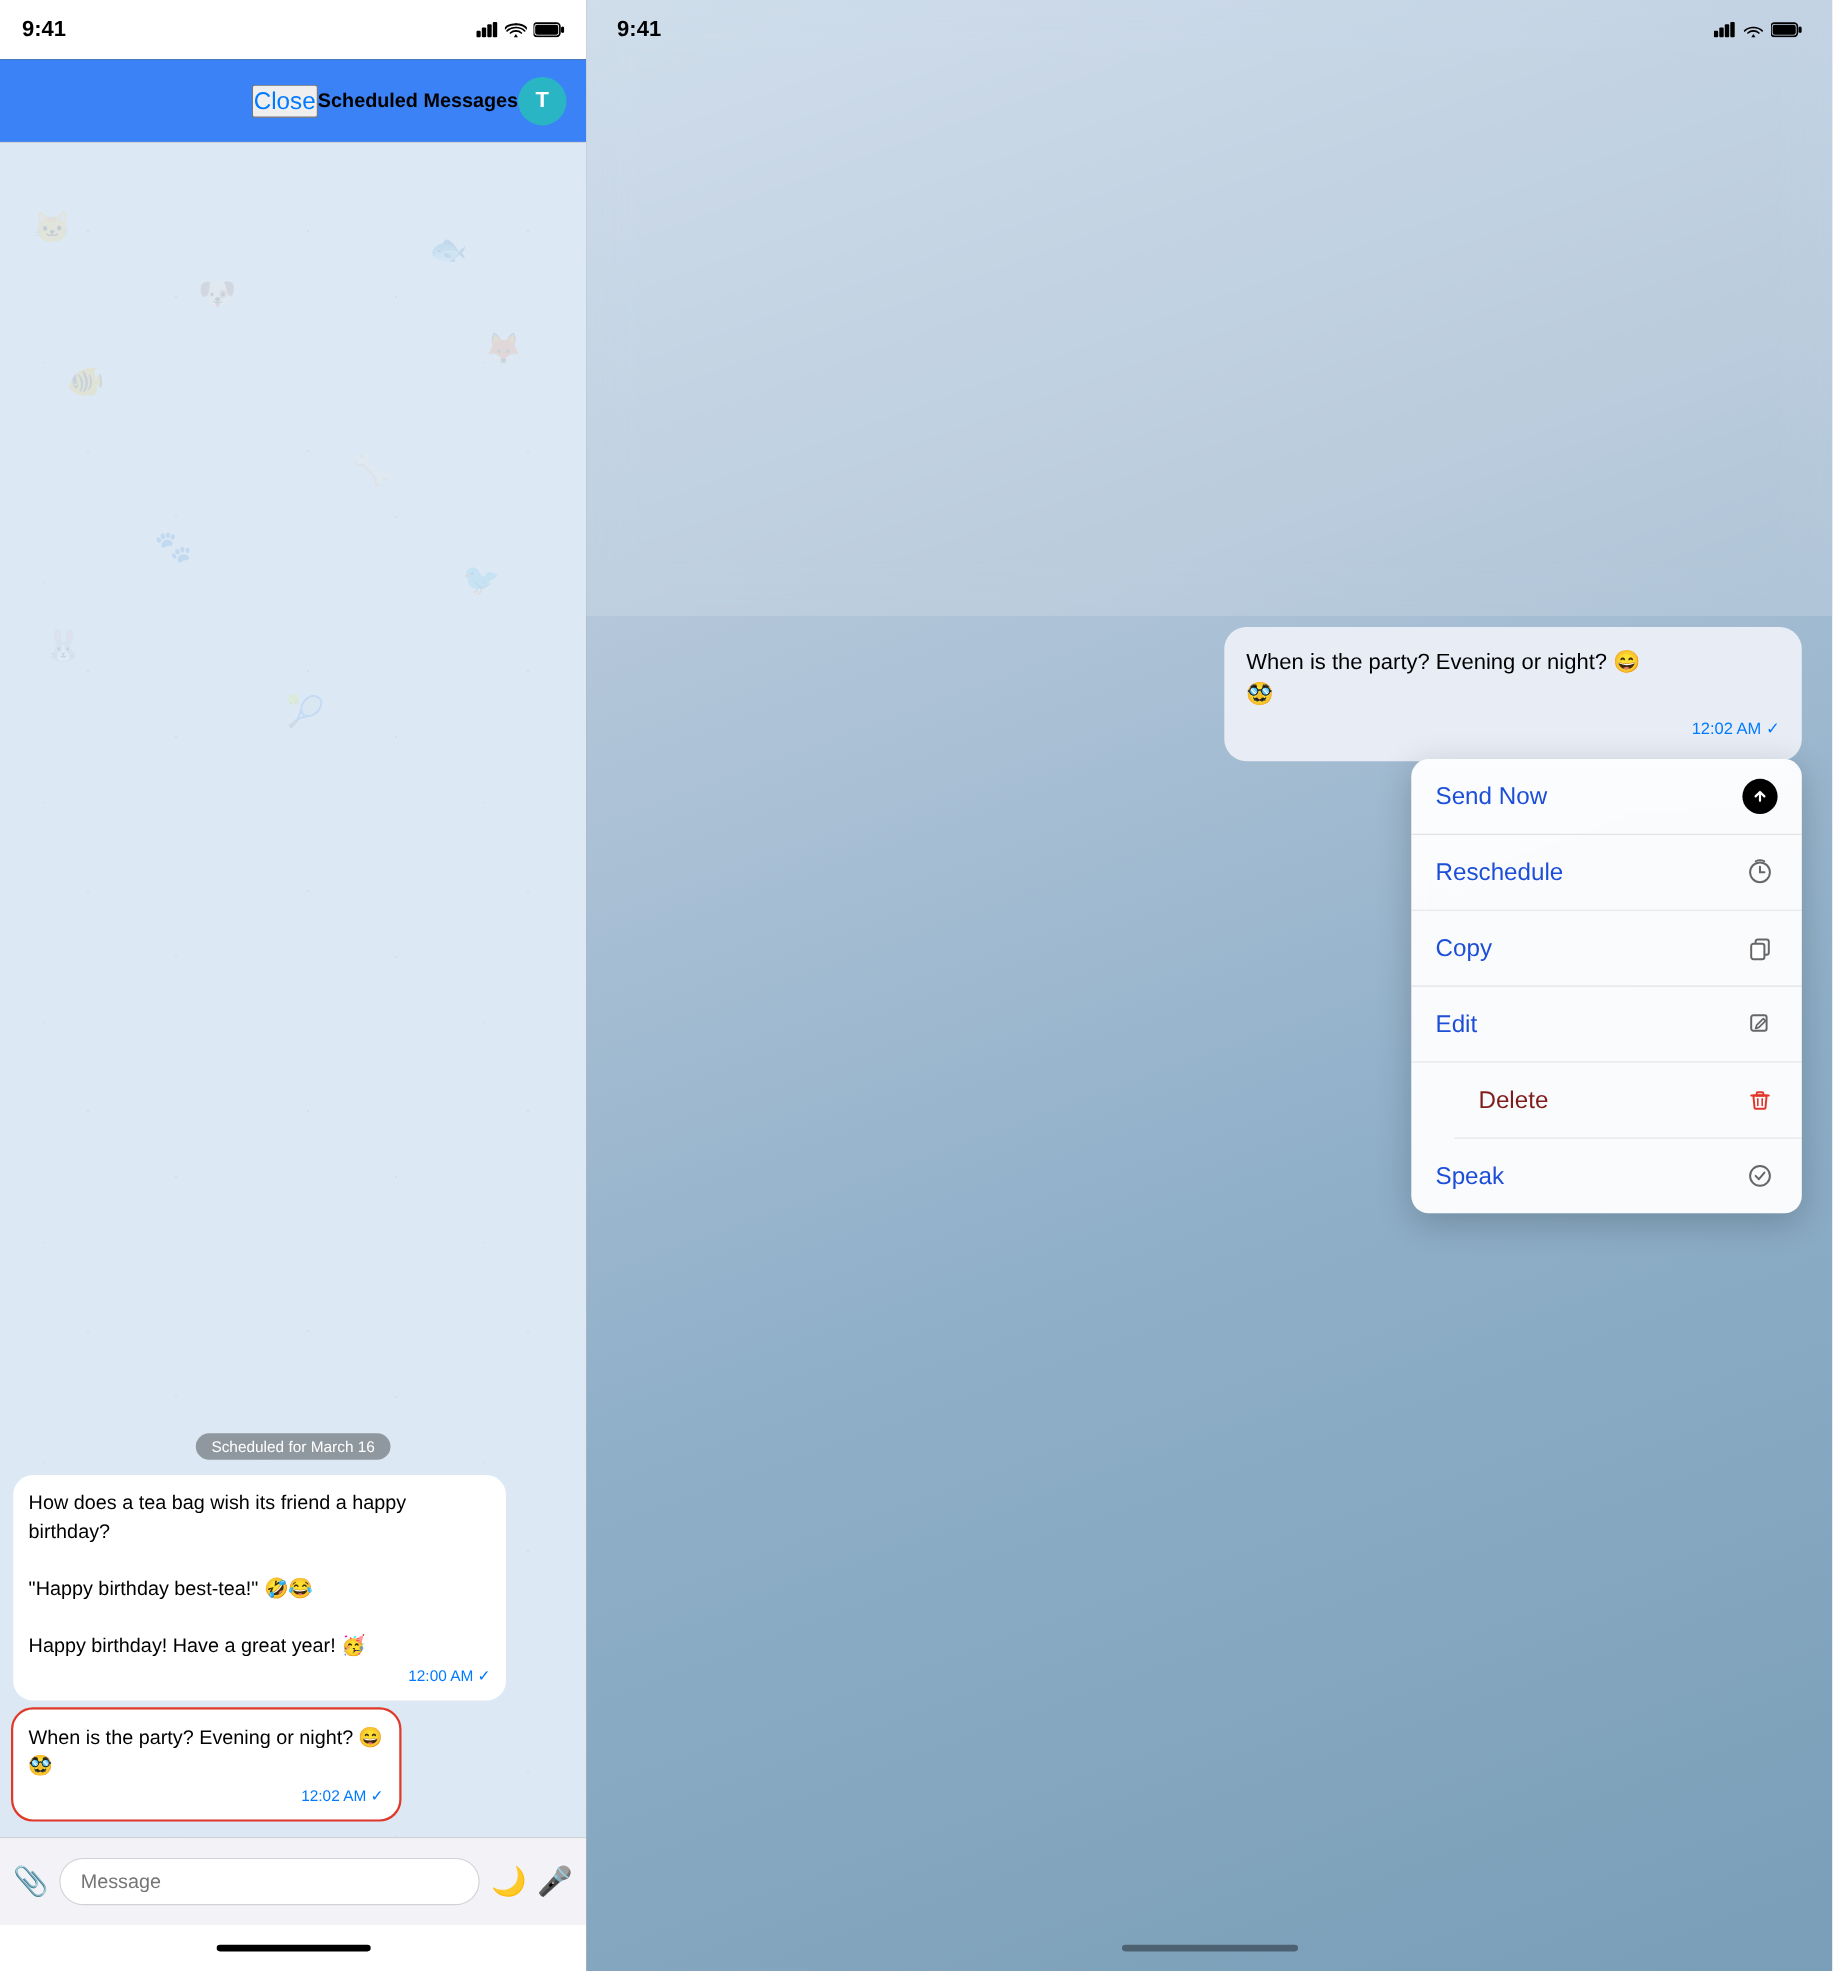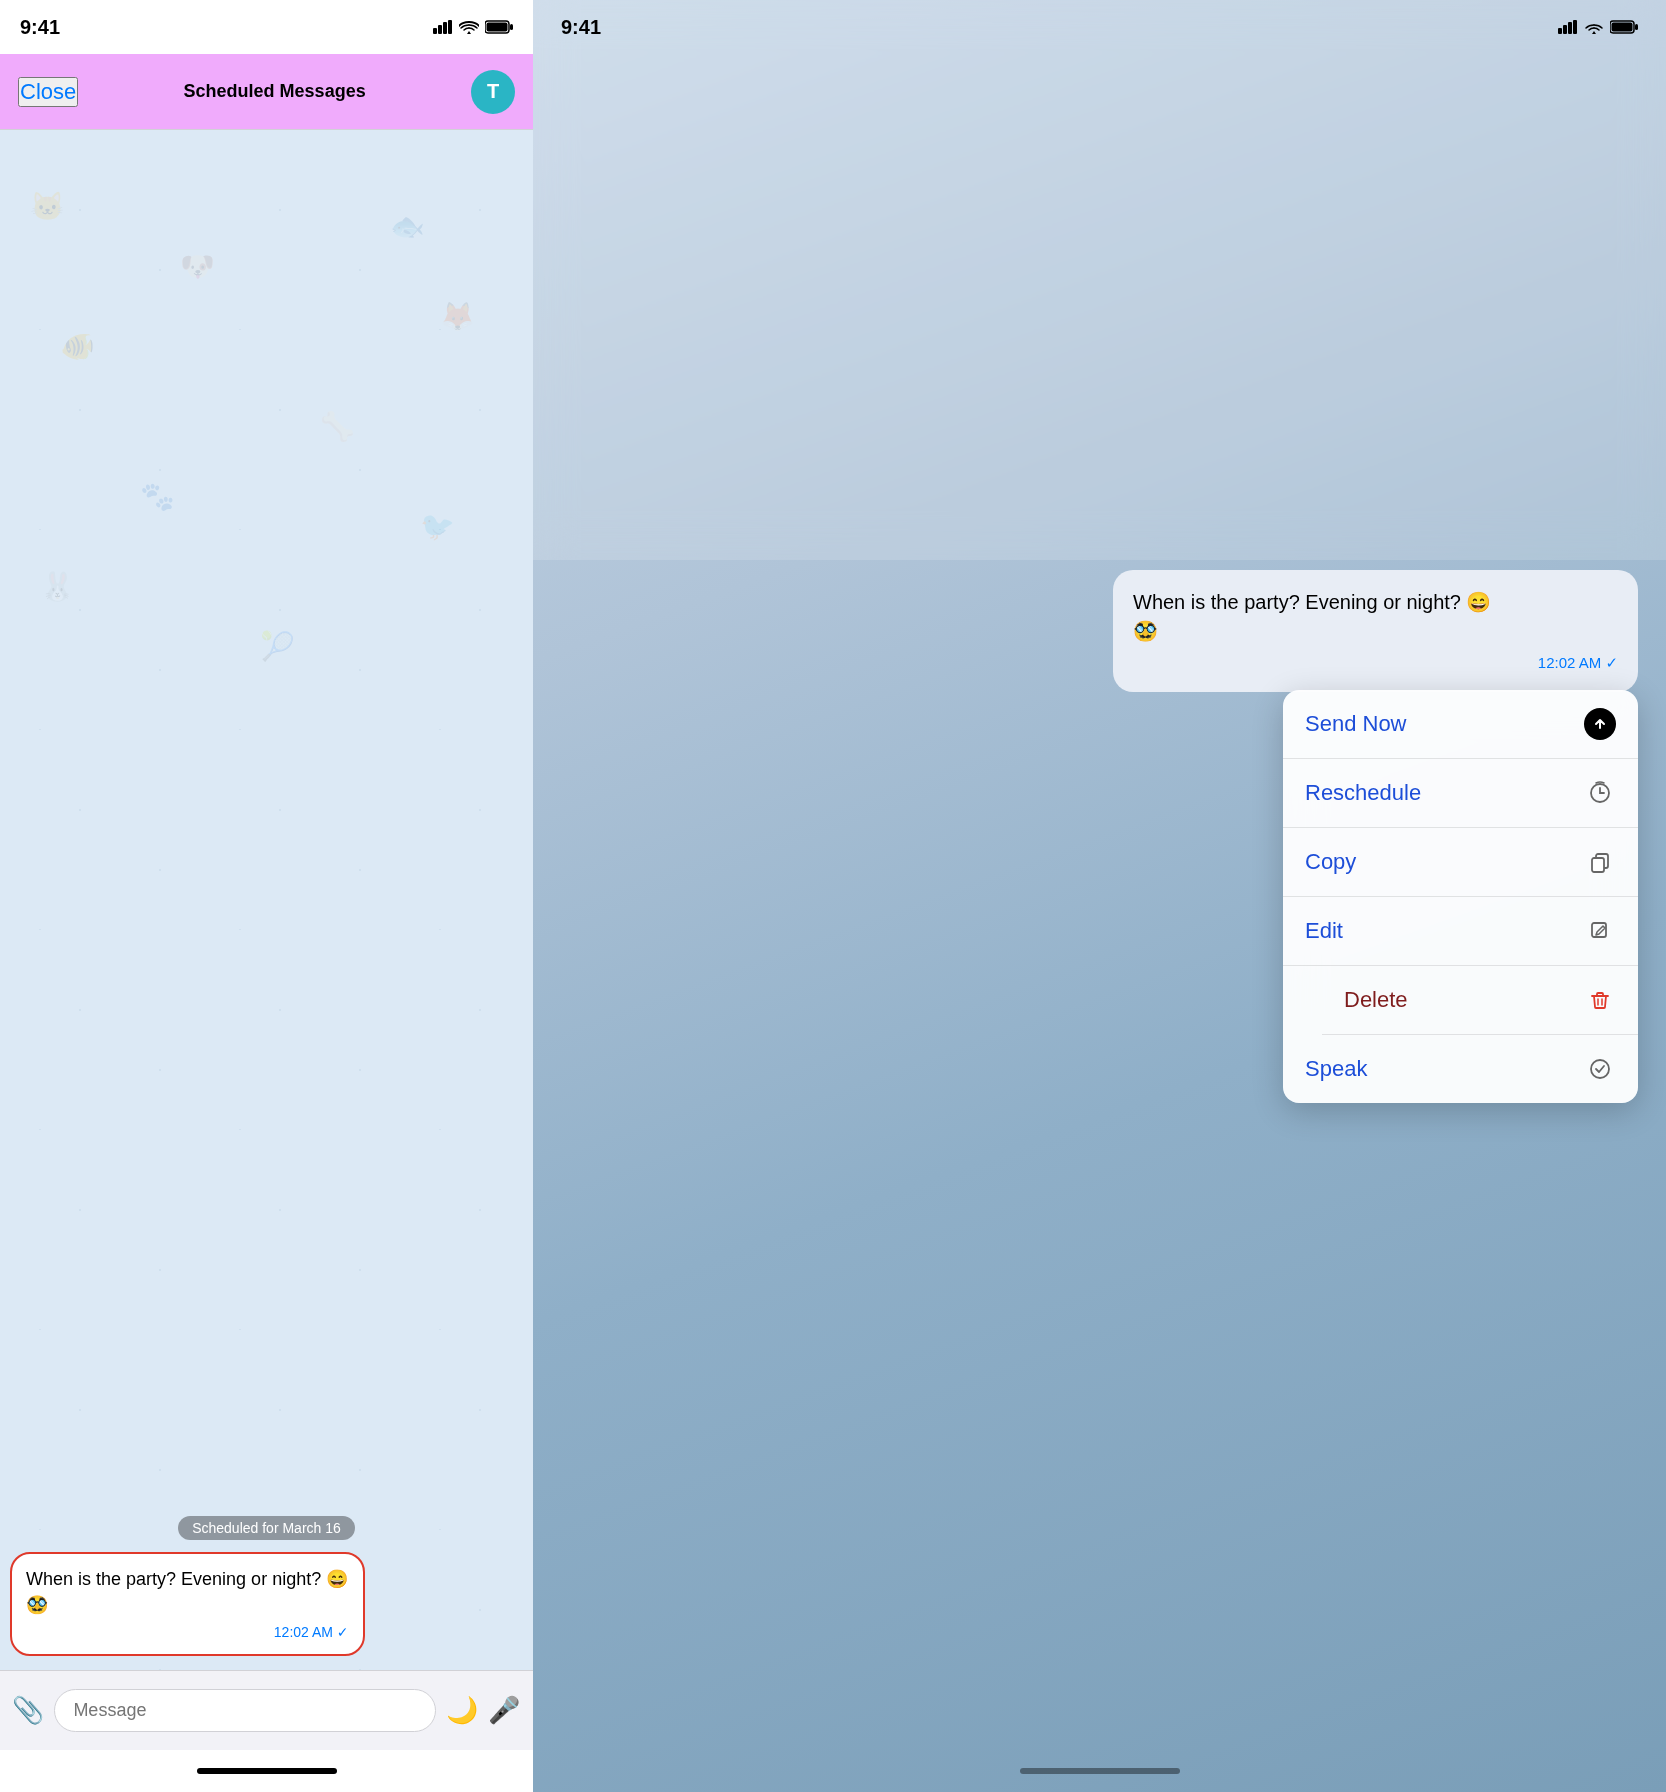--- a/index.html
+++ b/index.html
@@ -36,26 +36,26 @@
       font-weight: 600;
       color: #000;
     }
     .status-icons {
       display: flex;
       align-items: center;
       gap: 6px;
     }
 
     .nav-bar {
-      background: #f0abfc;
+      background: #3b82f6;
       border-bottom: 1px solid #d1d1d6;
       height: 76px;
       display: flex;
       align-items: center;
-      justify-content: space-between;
+      justify-content: flex-end;
       padding: 0 18px;
       flex-shrink: 0;
     }
     .nav-close-btn {
       color: #007aff;
       font-size: 22px;
       font-weight: 400;
       cursor: pointer;
     }
     .nav-title {
@@ -385,20 +385,26 @@
       <span class="bg-icon" style="top:500px;left:260px;">🎾</span>
       <span class="bg-icon" style="top:80px;left:390px;">🐟</span>
       <span class="bg-icon" style="top:170px;left:440px;">🦊</span>
       <span class="bg-icon" style="top:380px;left:420px;">🐦</span>
     </div>
 
     <div class="chat-messages">
 
       <div class="date-badge">Scheduled for March 16</div>
 
+      <div class="message-bubble">
+        <div>How does a tea bag wish its friend a happy birthday?<br><br>"Happy birthday best-tea!" 🤣😂<br><br>Happy birthday! Have a great year! 🥳</div>
+        <div class="message-time">
+          <span>12:00 AM</span> <span class="checkmark">✓</span>
+        </div>
+      </div>
 
       <div class="message-bubble selected">
         <div>When is the party? Evening or night? 😄<br>🥸</div>
         <div class="message-time">
           <span>12:02 AM</span> <span class="checkmark">✓</span>
         </div>
       </div>
     </div>
   </div>
 

